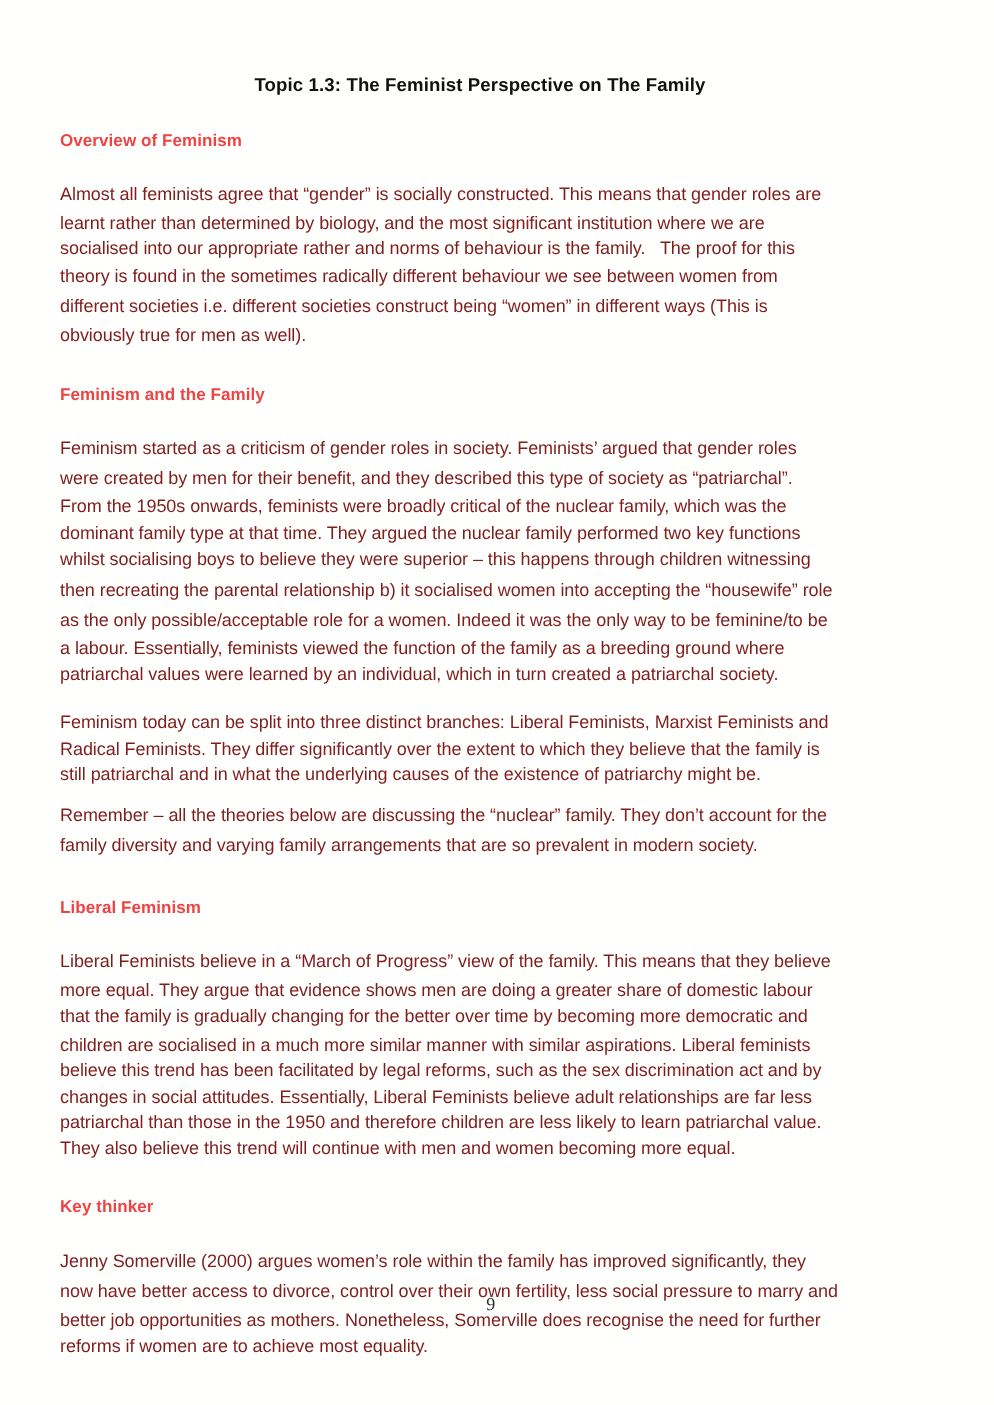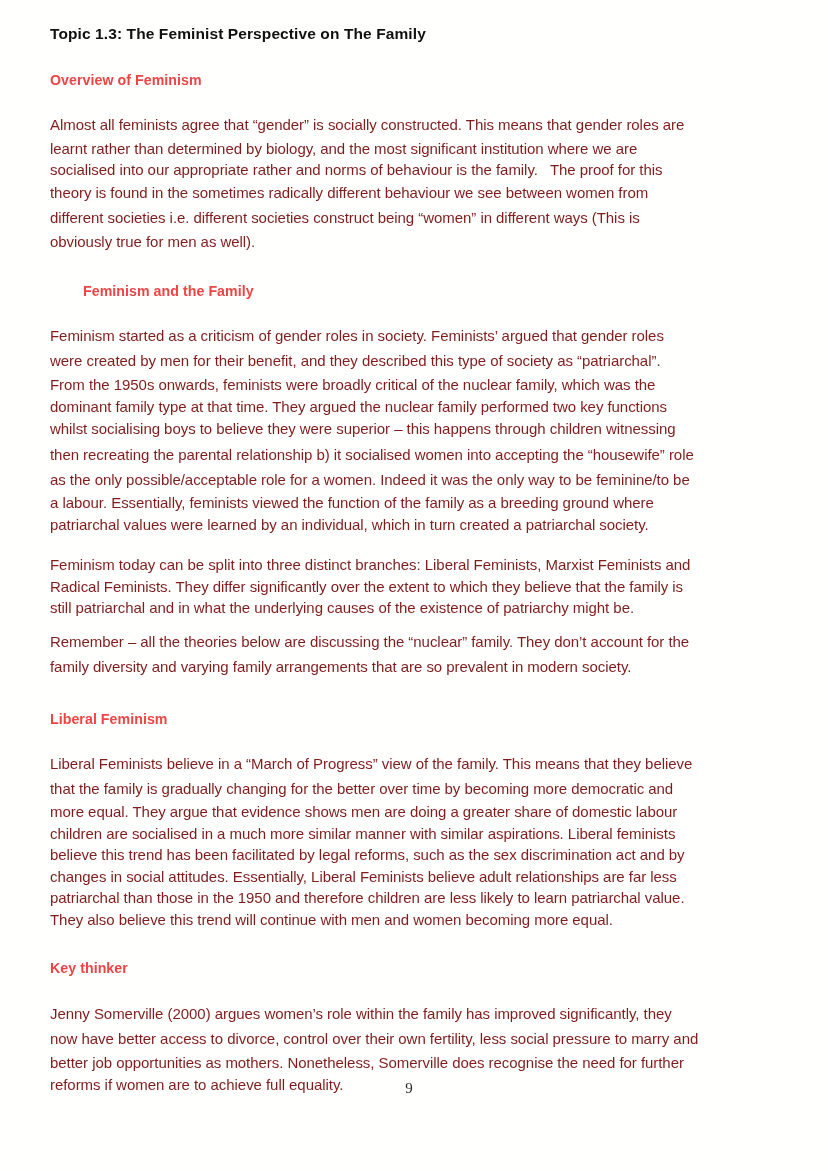--- a/index.html
+++ b/index.html
@@ -25,40 +25,41 @@
     position: absolute;
     left: 50px;
     top: 0;
     width: 732px;
   }
 
   
   .doc-title {
     font-size: 15.5px;
     font-weight: bold;
+    text-align: center;
     letter-spacing: 0.1px;
     color: #111111;
     margin: 0;
-    padding-top: 24px;
+    padding-top: 62px;
     padding-right: 32px;
     line-height: 1.25;
   }
 
   
   .section-heading {
     font-size: 14.2px;
     font-weight: bold;
     color: #ef4444;
     margin: 0;
     line-height: 1.2;
     letter-spacing: 0.05px;
   }
 
   .heading-overview      { padding-top: 29px; }
-  .heading-family        { padding-top: 29px; margin-left: 33px; }
+  .heading-family        { padding-top: 29px; }
   .heading-liberal       { padding-top: 31px; }
   .heading-keythinker    { padding-top: 30px; }
 
   
   .para {
     font-size: 15px;
     color: #7f1d1d;
     margin: 0;
     letter-spacing: -0.05px;
   }
@@ -132,34 +133,34 @@
 
     <p class="para para-gap-sm">
       <span class="ln lh-loose">Remember – all the theories below are discussing the “nuclear” family. They don’t account for the</span>
       <span class="ln lh-xloose">family diversity and varying family arrangements that are so prevalent in modern society.</span>
     </p>
 
     <h2 class="section-heading heading-liberal">Liberal Feminism</h2>
 
     <p class="para para-gap-lg">
       <span class="ln lh-loose">Liberal Feminists believe in a “March of Progress” view of the family. This means that they believe</span>
+      <span class="ln lh-tight">more equal. They argue that evidence shows men are doing a greater share of domestic labour</span>
       <span class="ln lh-loose">that the family is gradually changing for the better over time by becoming more democratic and</span>
-      <span class="ln lh-tight">more equal. They argue that evidence shows men are doing a greater share of domestic labour</span>
       <span class="ln lh-tight">children are socialised in a much more similar manner with similar aspirations. Liberal feminists</span>
       <span class="ln lh-tight">believe this trend has been facilitated by legal reforms, such as the sex discrimination act and by</span>
       <span class="ln lh-tight">changes in social attitudes. Essentially, Liberal Feminists believe adult relationships are far less</span>
       <span class="ln lh-tight">patriarchal than those in the 1950 and therefore children are less likely to learn patriarchal value.</span>
       <span class="ln lh-tight">They also believe this trend will continue with men and women becoming more equal.</span>
     </p>
 
     <h2 class="section-heading heading-keythinker">Key thinker</h2>
 
     <p class="para para-gap-lg">
       <span class="ln lh-loose">Jenny Somerville (2000) argues women’s role within the family has improved significantly, they</span>
       <span class="ln lh-xloose">now have better access to divorce, control over their own fertility, less social pressure to marry and</span>
       <span class="ln lh-tight">better job opportunities as mothers. Nonetheless, Somerville does recognise the need for further</span>
-      <span class="ln lh-tight">reforms if women are to achieve full equality.</span>
+      <span class="ln lh-tight">reforms if women are to achieve most equality.</span>
     </p>
 
   </div>
 
   <div class="page-number">9</div>
 </div>
 
 </body></html>

